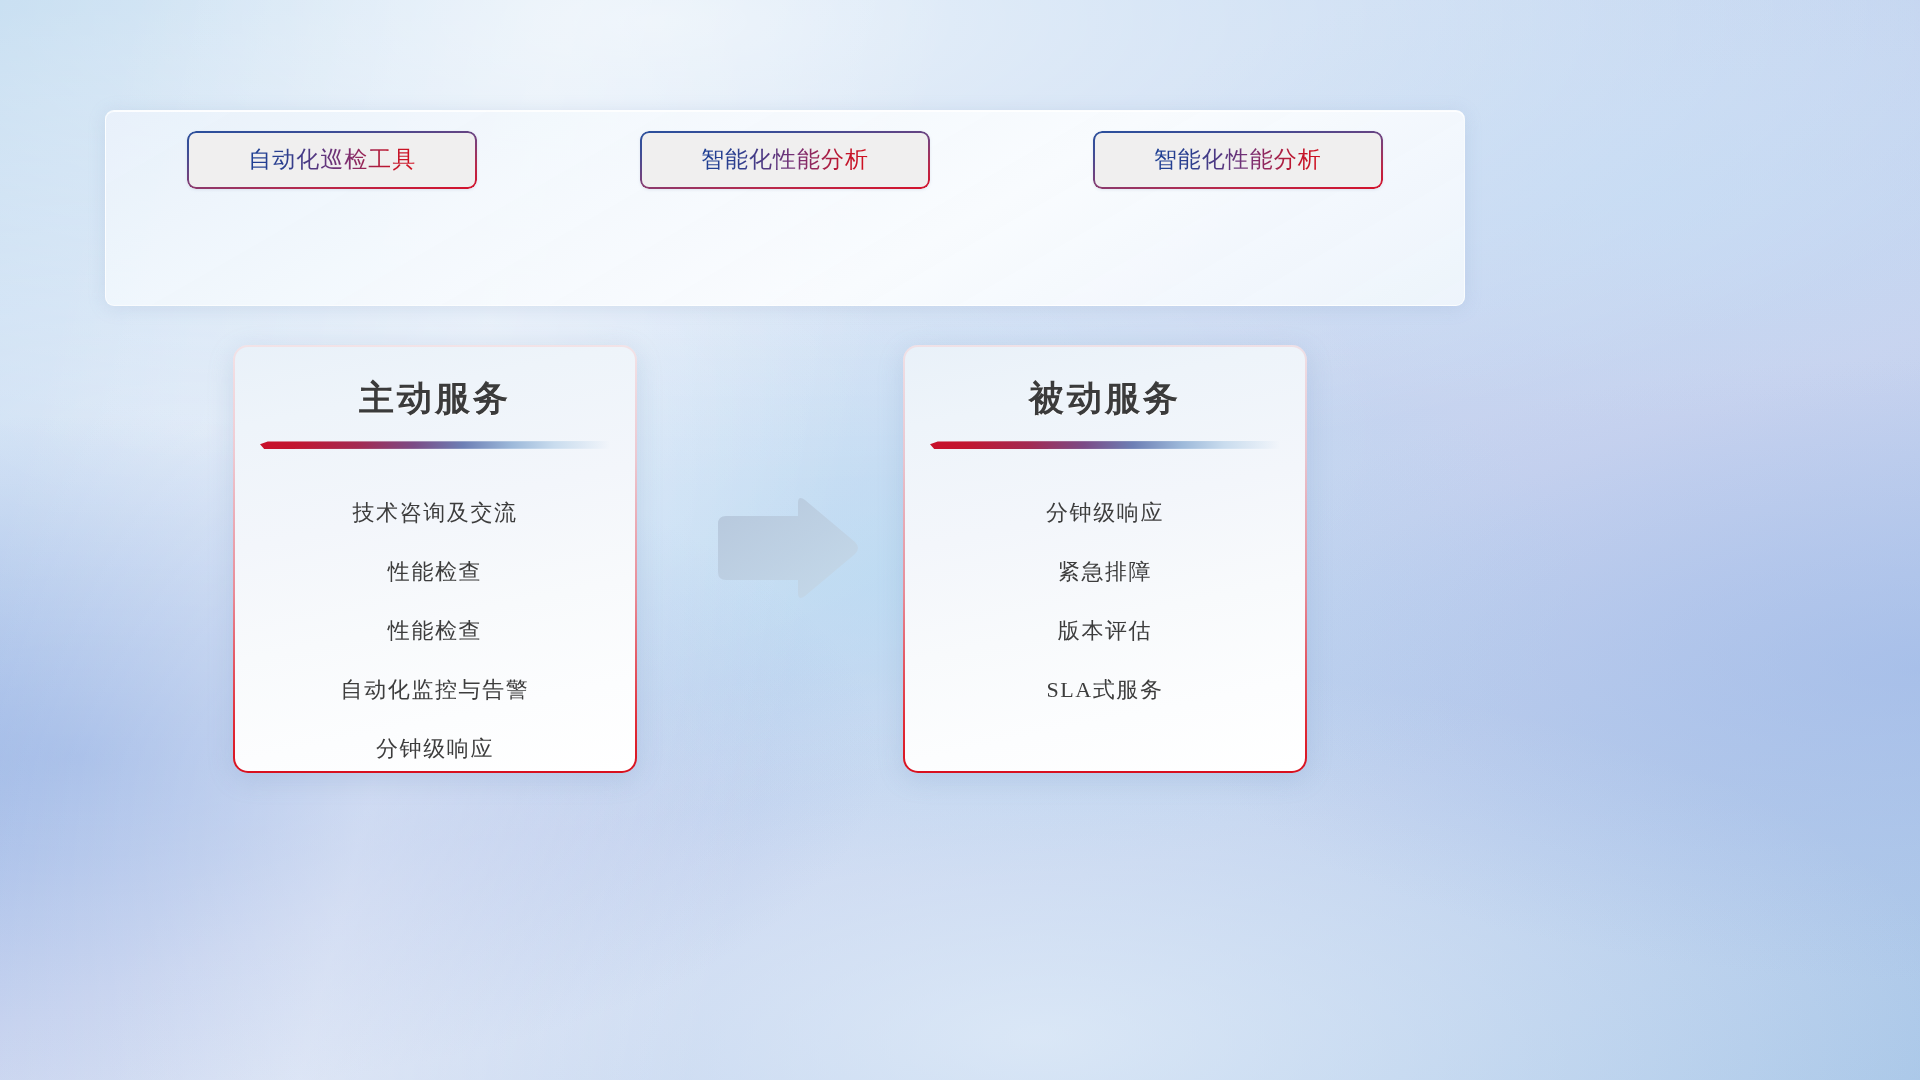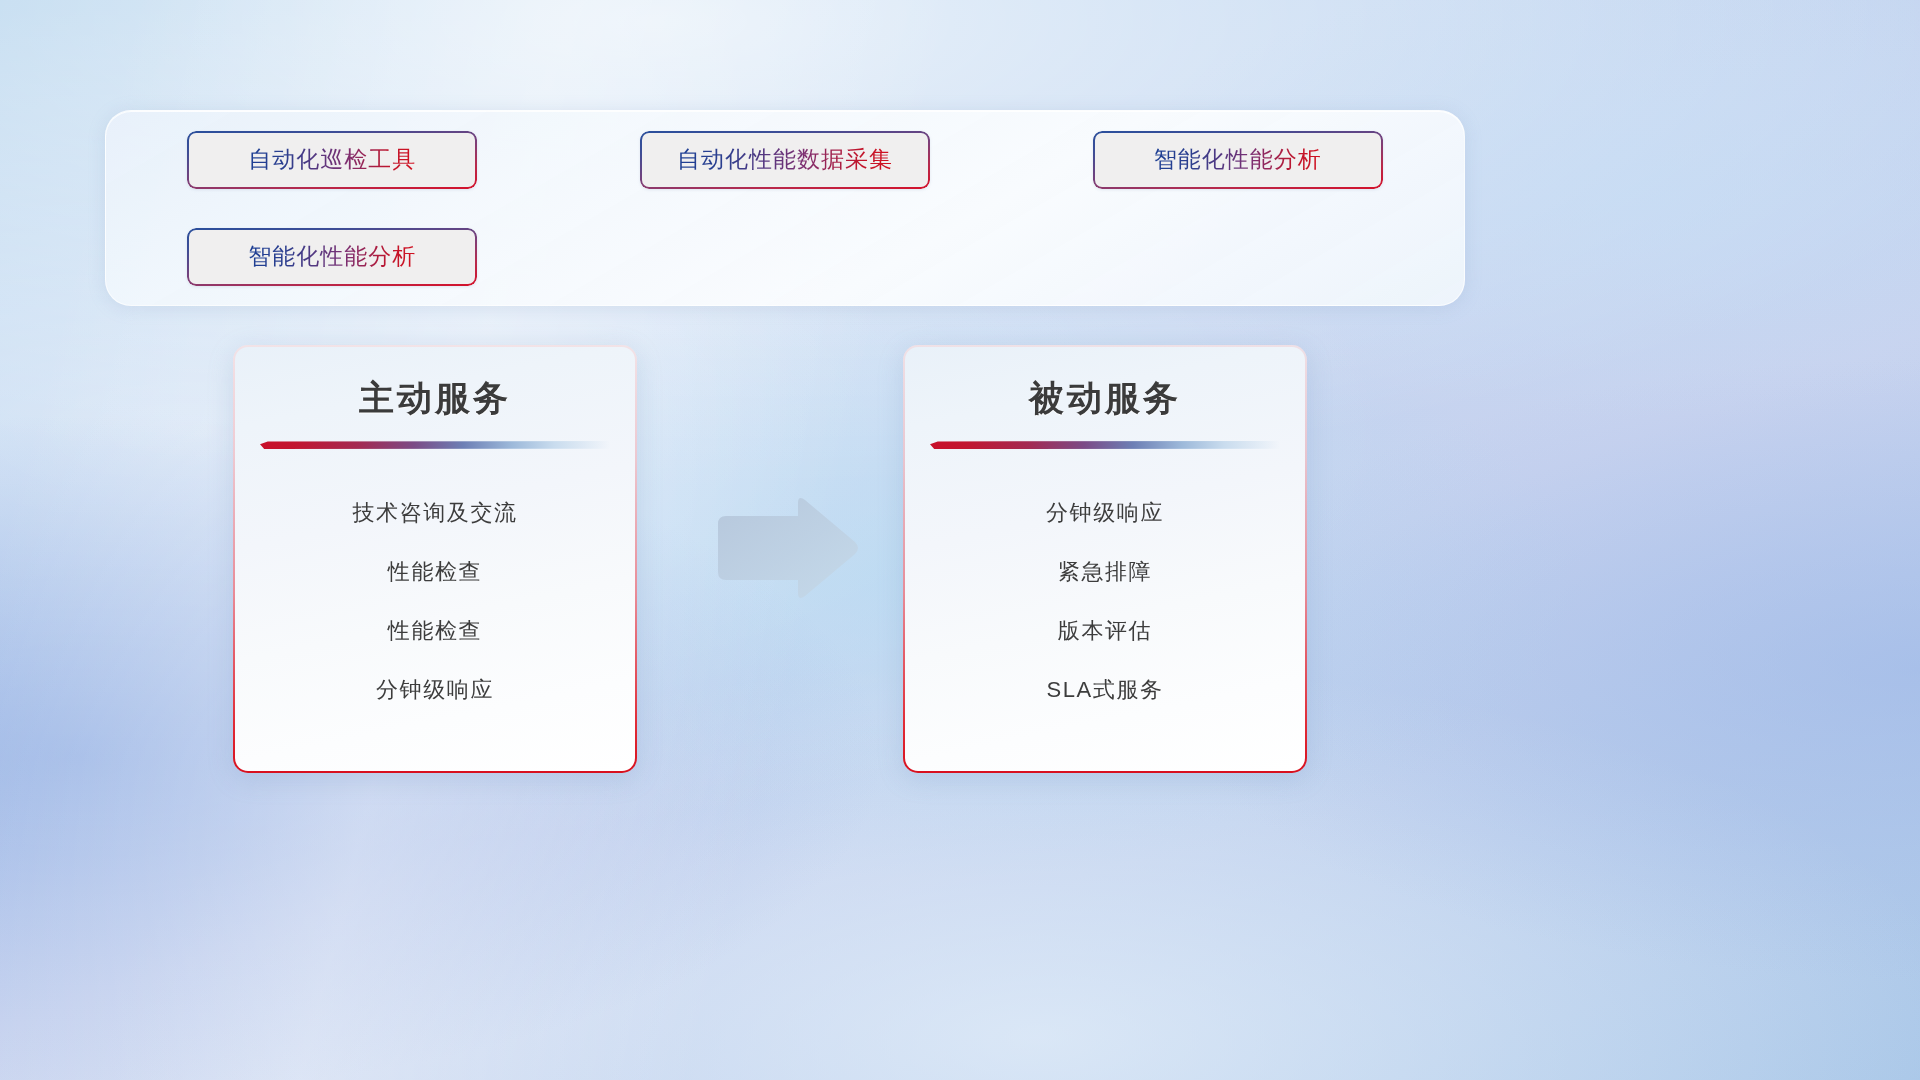--- a/index.html
+++ b/index.html
@@ -32,21 +32,21 @@
       radial-gradient(40% 30% at 86% 18%,  rgba(197,222,245,.55) 0%, rgba(197,222,245,0) 70%);
   }
   #bg-sheen{
     position:absolute; inset:0;
     background:linear-gradient(104deg, rgba(255,255,255,0) 6%, rgba(255,255,255,.38) 26%, rgba(255,255,255,0) 44%);
   }
 
   
   #cap-panel{
     position:absolute; left:105px; top:110px; width:1360px; height:196px;
-    border-radius:26px;
+    border-radius:9px;
     background:linear-gradient(150deg, rgba(233,241,250,.92) 0%, rgba(244,249,253,.93) 30%, rgba(250,252,254,.95) 62%, rgba(240,246,252,.92) 100%);
     box-shadow:0 2px 18px rgba(120,150,195,.18), inset 0 1px 0 rgba(255,255,255,.85);
     border:1px solid rgba(255,255,255,.72);
   }
   #cap-grid{
     position:absolute; inset:0;
     display:grid;
     grid-template-columns:repeat(3,1fr);
     grid-template-rows:repeat(2,1fr);
     column-gap:0; row-gap:0;
@@ -76,20 +76,21 @@
     -webkit-text-fill-color:transparent; color:transparent;
   }
 
   
   .svc-card{
     position:absolute; top:345px; width:404px; height:428px;
     border-radius:15px;
     padding:2px;
     background:linear-gradient(180deg, rgba(245,225,228,.85) 0%, rgba(244,190,196,.75) 26%, rgba(238,125,135,.85) 58%, rgba(226,36,46,.95) 88%, #d8101e 100%);
     box-shadow:0 6px 26px rgba(115,146,193,.22);
+    font-family:Liberation Serif, serif;
   }
   #card-proactive{ left:233px; }
   #card-reactive { left:903px; }
   .svc-inner{
     width:100%; height:100%;
     border-radius:13px;
     background:linear-gradient(168deg,#e9f1f9 0%, #eef4fa 16%, #f3f6fb 40%, #f8fafc 62%, #fcfdfe 82%, #ffffff 100%);
     position:relative;
     overflow:hidden;
   }
@@ -136,23 +137,20 @@
 <div id="bg-sweep-2"></div>
 <div id="bg-sheen"></div>
 
 <div id="cap-panel">
   <div id="cap-grid">
 
     <div class="tag">
       <span class="tag-label">自动化巡检工具</span>
     </div>
 
-    <div class="tag">
-      <span class="tag-label">自动化性能数据采集</span>
-    </div>
 
     <div class="tag">
       <span class="tag-label">智能化性能分析</span>
     </div>
 
     <div class="tag">
       <span class="tag-label">智能化性能分析</span>
     </div>
 
 
@@ -165,20 +163,21 @@
     <div class="svc-title">主动服务</div>
 
     <div class="svc-divider">
       <div class="bar"></div>
     </div>
 
     <div class="svc-list">
       <div class="svc-item">技术咨询及交流</div>
       <div class="svc-item">性能检查</div>
       <div class="svc-item">性能检查</div>
+      <div class="svc-item">自动化监控与告警</div>
       <div class="svc-item">分钟级响应</div>
     </div>
   </div>
 </div>
 
 <div id="flow-arrow">
   <svg width="148" height="105" viewBox="0 0 148 105">
     <defs>
       <linearGradient id="arrGrad" x1="0" y1="0" x2="1" y2="1">
         <stop offset="0%" stop-color="#b4c5da" stop-opacity="0.92"></stop>

